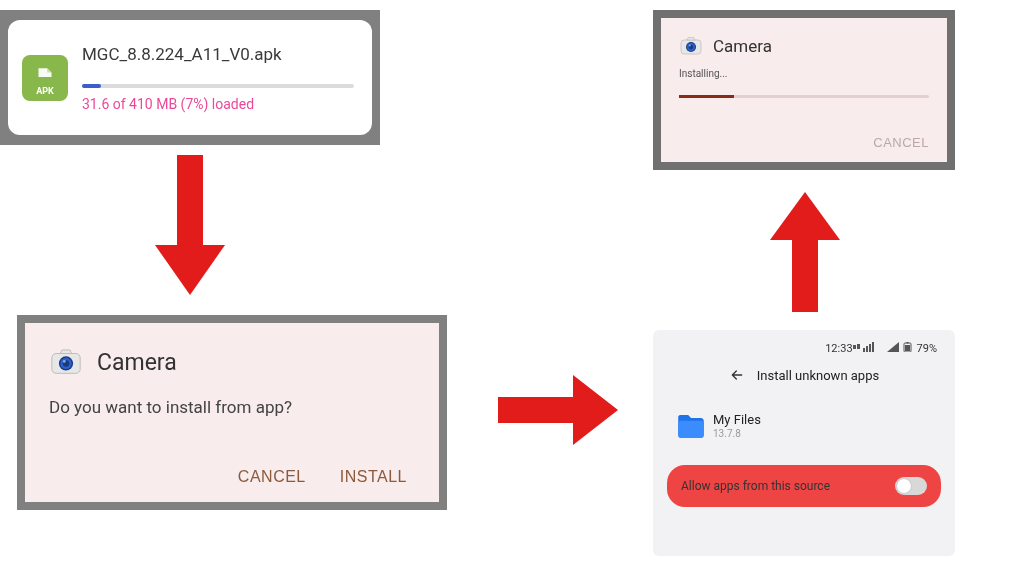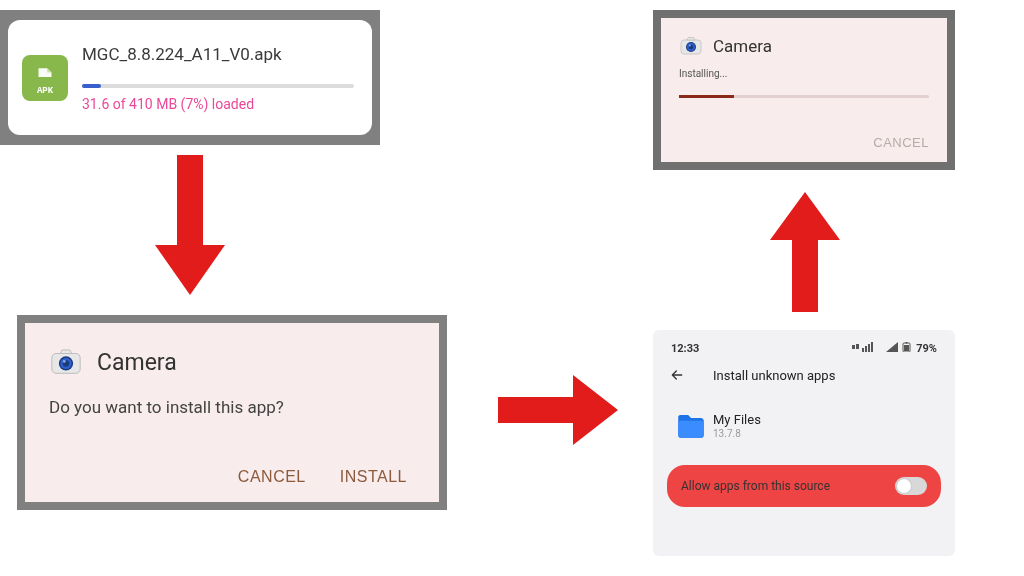--- a/index.html
+++ b/index.html
@@ -37,21 +37,20 @@
     background: #88b84c;
     border-radius: 8px;
     display: flex;
     align-items: center;
     justify-content: center;
     color: #ffffff;
     font-size: 11px;
     font-weight: 600;
     flex-shrink: 0;
     position: relative;
-    font-family: Liberation Mono, monospace;
   }
   .apk-icon svg { width: 26px; height: 26px; }
   .apk-text { position: absolute; bottom: 5px; font-size: 9px; font-weight: 700; }
   .download-info { flex: 1; }
   .download-title { font-size: 17px; color: #3a3a3a; font-weight: 400; margin-bottom: 20px; }
   .progress-track {
     width: 100%;
     height: 4px;
     background: #dcdcdc;
     border-radius: 2px;
@@ -119,33 +118,33 @@
     height: 226px;
     background: #f2f2f4;
     border-radius: 6px;
     padding: 10px 14px 12px 14px;
     display: flex;
     flex-direction: column;
     font-size: 12px;
   }
   .status-bar {
     display: flex;
-    justify-content: space-between;
+    justify-content: flex-end;
     align-items: center;
     font-size: 11px;
     color: #333;
     padding: 2px 4px 8px 4px;
-    font-weight: bold;
   }
   .status-right { display: flex; align-items: center; gap: 4px; }
   .settings-header {
     display: flex;
     align-items: center;
-    gap: 28px;
+    gap: 12px;
     padding: 4px 2px 14px 2px;
+    justify-content: center;
   }
   .back-arrow { width: 16px; height: 16px; }
   .settings-title { font-size: 13px; color: #222; font-weight: 400; }
   .app-row {
     display: flex;
     align-items: center;
     gap: 4px;
     padding: 10px 6px 16px 6px;
   }
   .files-icon {
@@ -274,21 +273,21 @@
             <rect x="2" y="6" width="20" height="14" rx="3" fill="#e7e7e7" stroke="#bcbcbc" stroke-width="0.7"></rect>
             <path d="M8 6 L9.2 3.5 L14.8 3.5 L16 6 Z" fill="#e7e7e7" stroke="#bcbcbc" stroke-width="0.7"></path>
             <circle cx="12" cy="13" r="5" fill="#1a3a7a"></circle>
             <circle cx="12" cy="13" r="4" fill="#2d5fcf"></circle>
             <circle cx="12" cy="13" r="2.3" fill="#1a3a7a"></circle>
             <circle cx="10.8" cy="11.6" r="1" fill="#9fc3ff" opacity="0.8"></circle>
           </svg>
       </span>
       <div class="install-title">Camera</div>
     </div>
-    <div class="install-question">Do you want to install this app?</div>
+    <div class="install-question">Do you want to install from app?</div>
     <div class="install-actions">
       <button class="install-btn">CANCEL</button>
       <button class="install-btn">INSTALL</button>
     </div>
   </div>
 </div>
 
 <div class="arrow arrow-2">
   <svg width="120" height="80" viewBox="0 0 120 80">
     <rect x="0" y="27" width="75" height="26" fill="#e21b1b"></rect>

